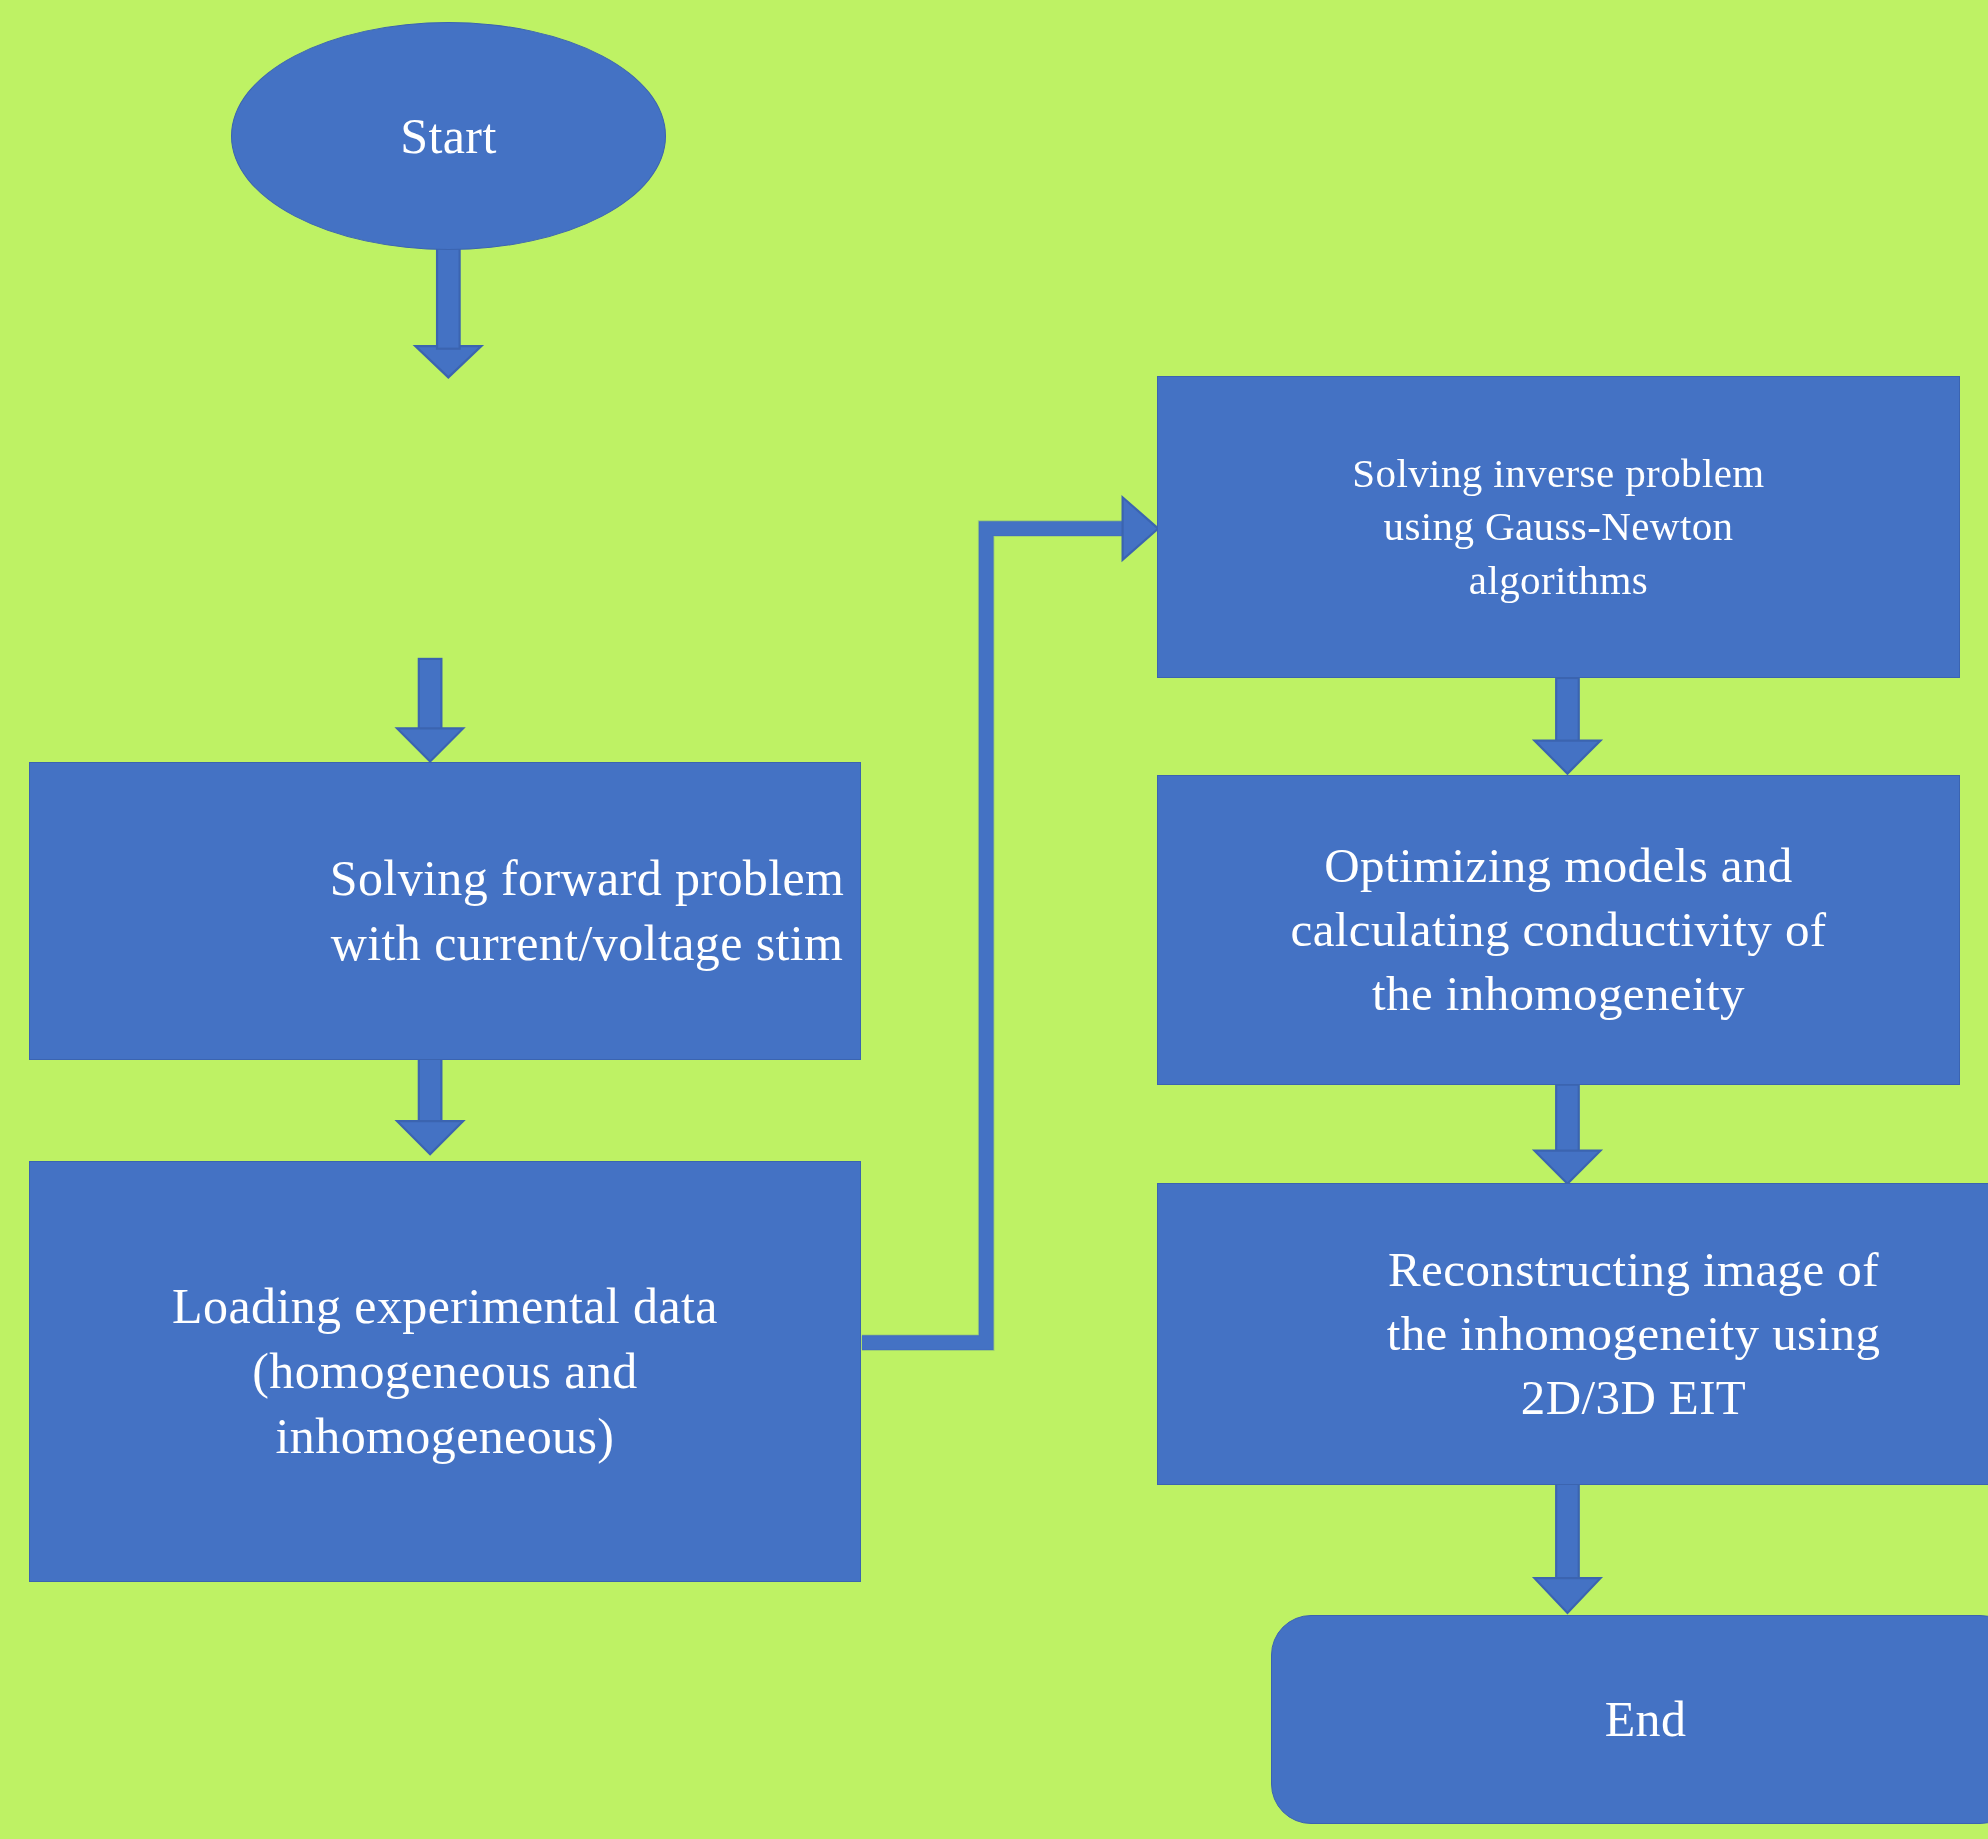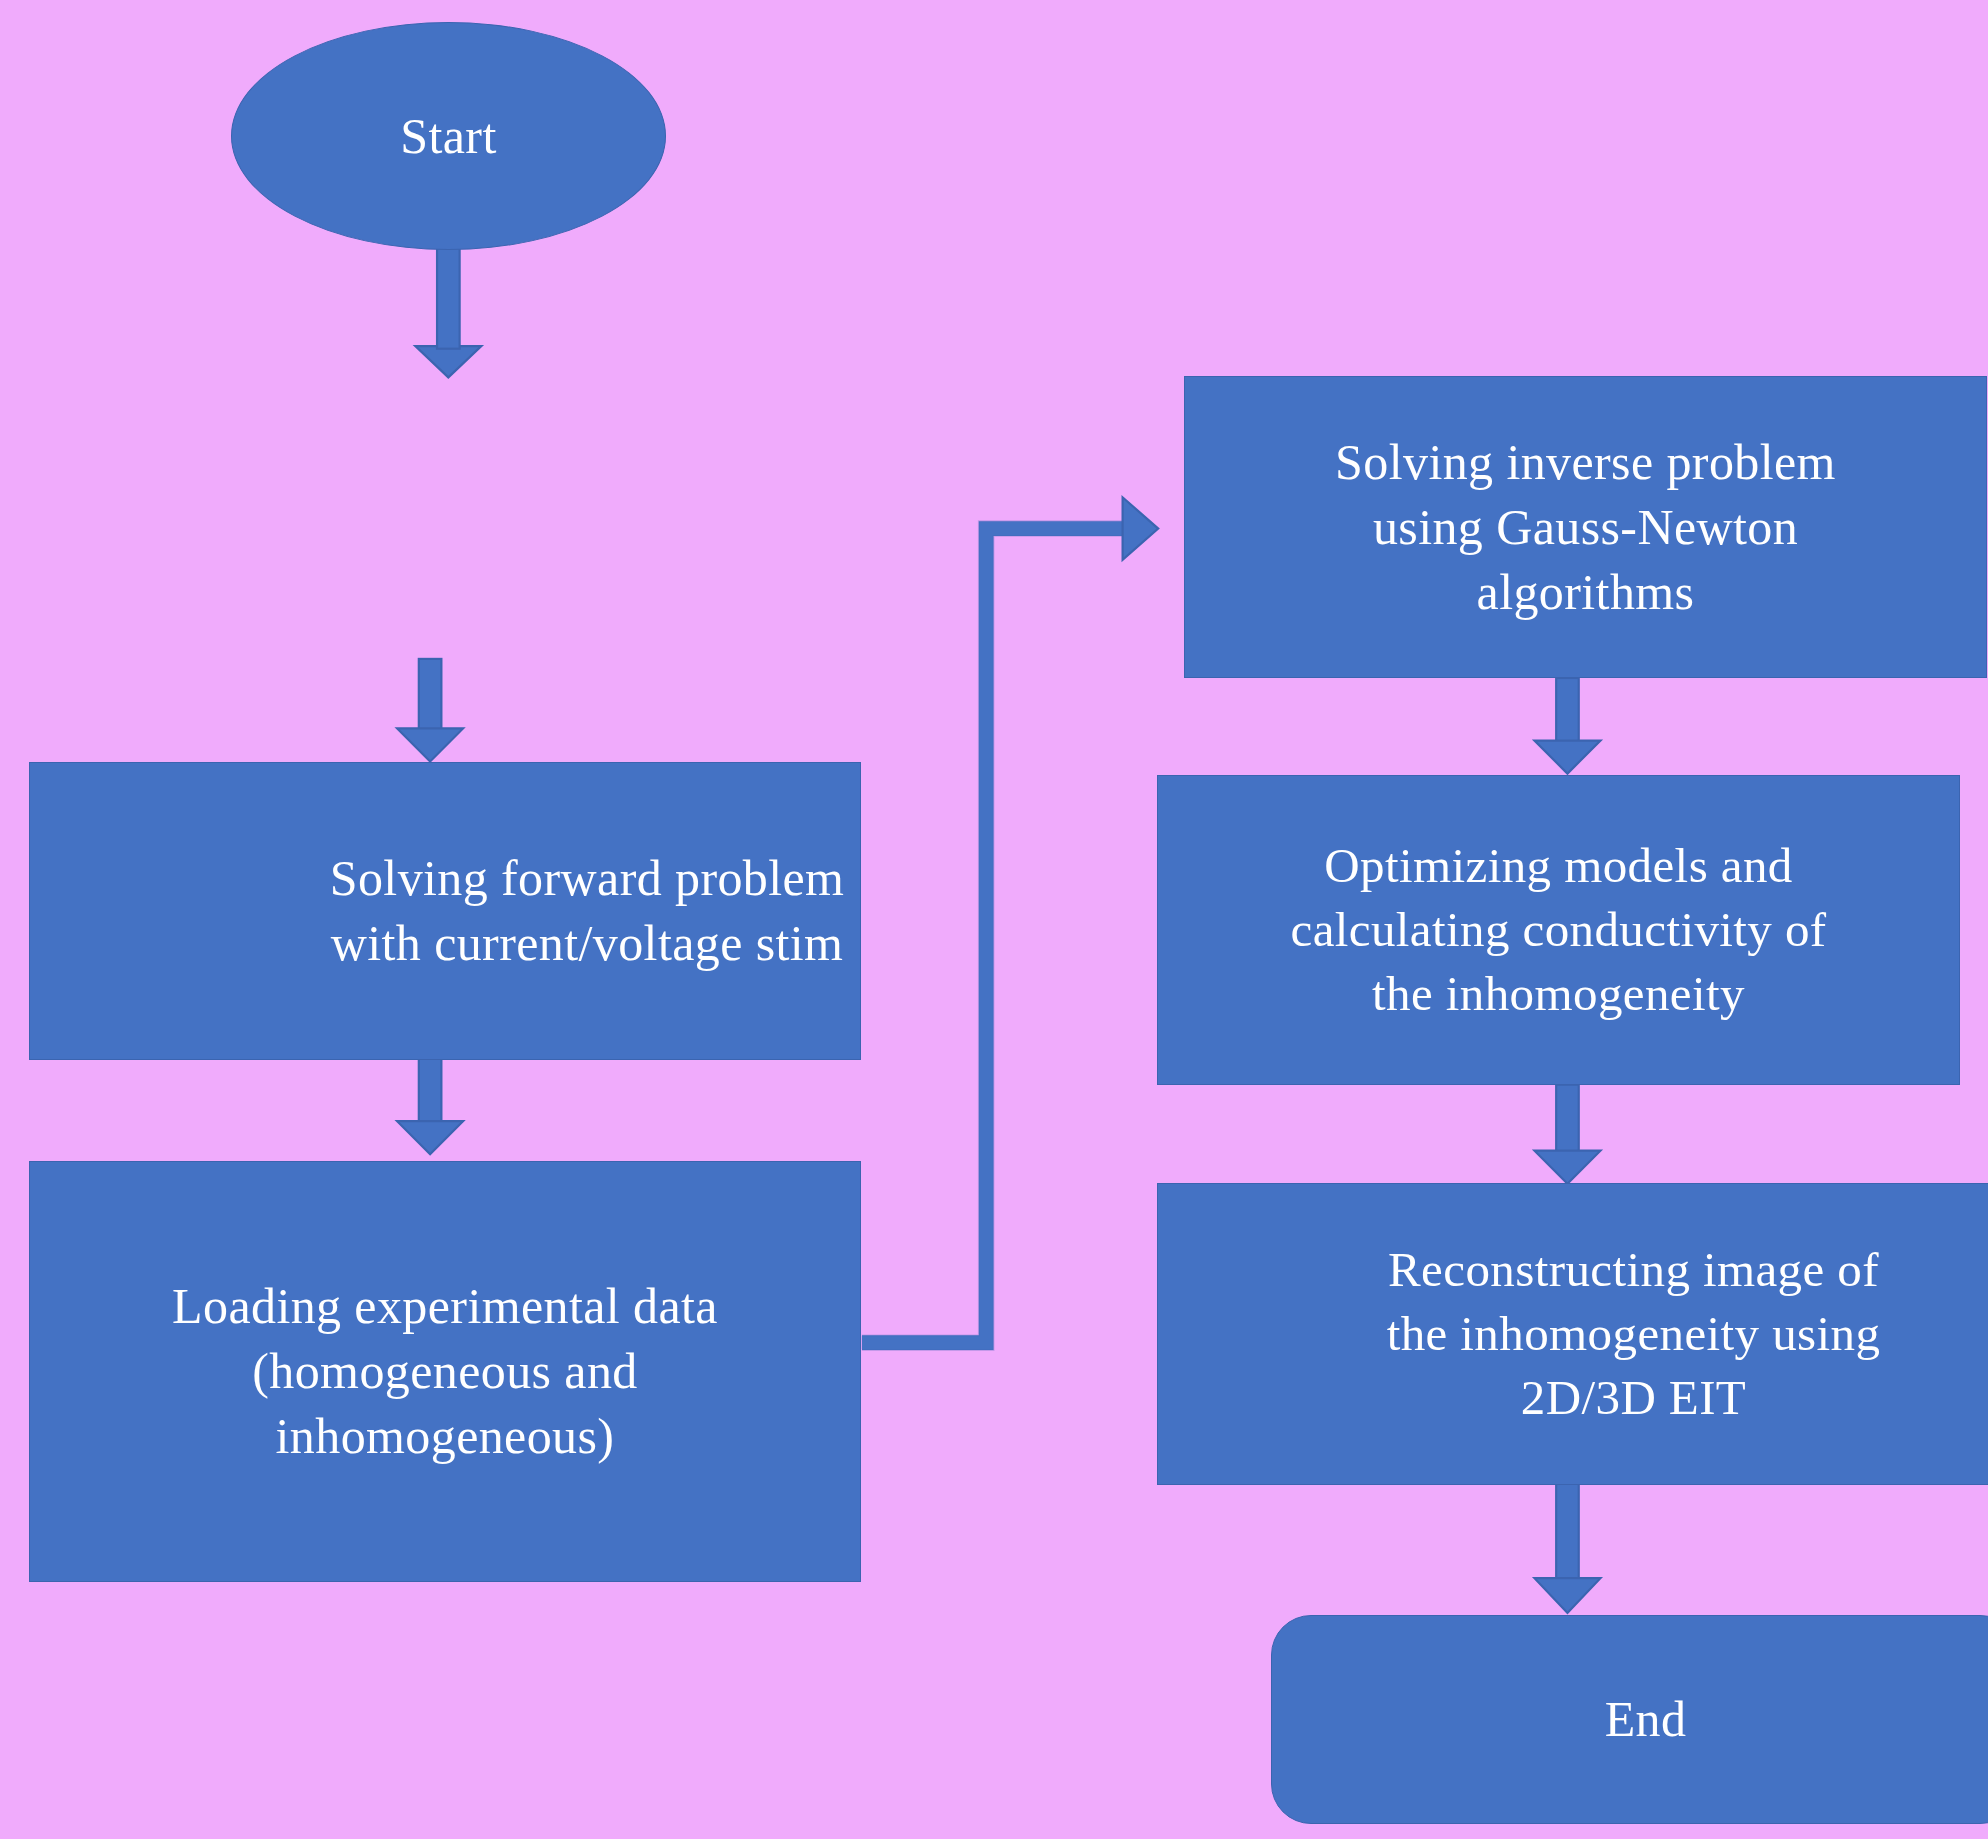--- a/index.html
+++ b/index.html
@@ -8,21 +8,21 @@
     padding: 0;
     background: #ffffff;
   }
   body {
     font-family: "Liberation Serif", "DejaVu Serif", serif;
   }
   #canvas {
     position: relative;
     width: 1988px;
     height: 1840px;
-    background: #f0abfc;
+    background: #bef264;
     overflow: hidden;
   }
   #flow-svg {
     position: absolute;
     left: 0;
     top: 0;
     width: 1988px;
     height: 1840px;
   }
   .node {
@@ -117,21 +117,21 @@
     <span class="node-text">Solving forward problem
 with current/voltage stim</span>
   </div>
 
   <div class="node" style="left:29px; top:1153px; width:832px; height:421px; font-size:50px;margin-top:8px;">
     <span class="node-text">Loading experimental data
 (homogeneous and
 inhomogeneous)</span>
   </div>
 
-  <div class="node" style="left:1184px; top:376px; width:803px; height:302px; font-size:50px;">
+  <div class="node" style="left:1157px; top:376px; width:803px; height:302px; font-size:41px;">
     <span class="node-text">Solving inverse problem
 using Gauss-Newton
 algorithms</span>
   </div>
 
   <div class="node" style="left:1157px; top:775px; width:803px; height:310px; font-size:49px;">
     <span class="node-text">Optimizing models and
 calculating conductivity of
 the inhomogeneity</span>
   </div>

